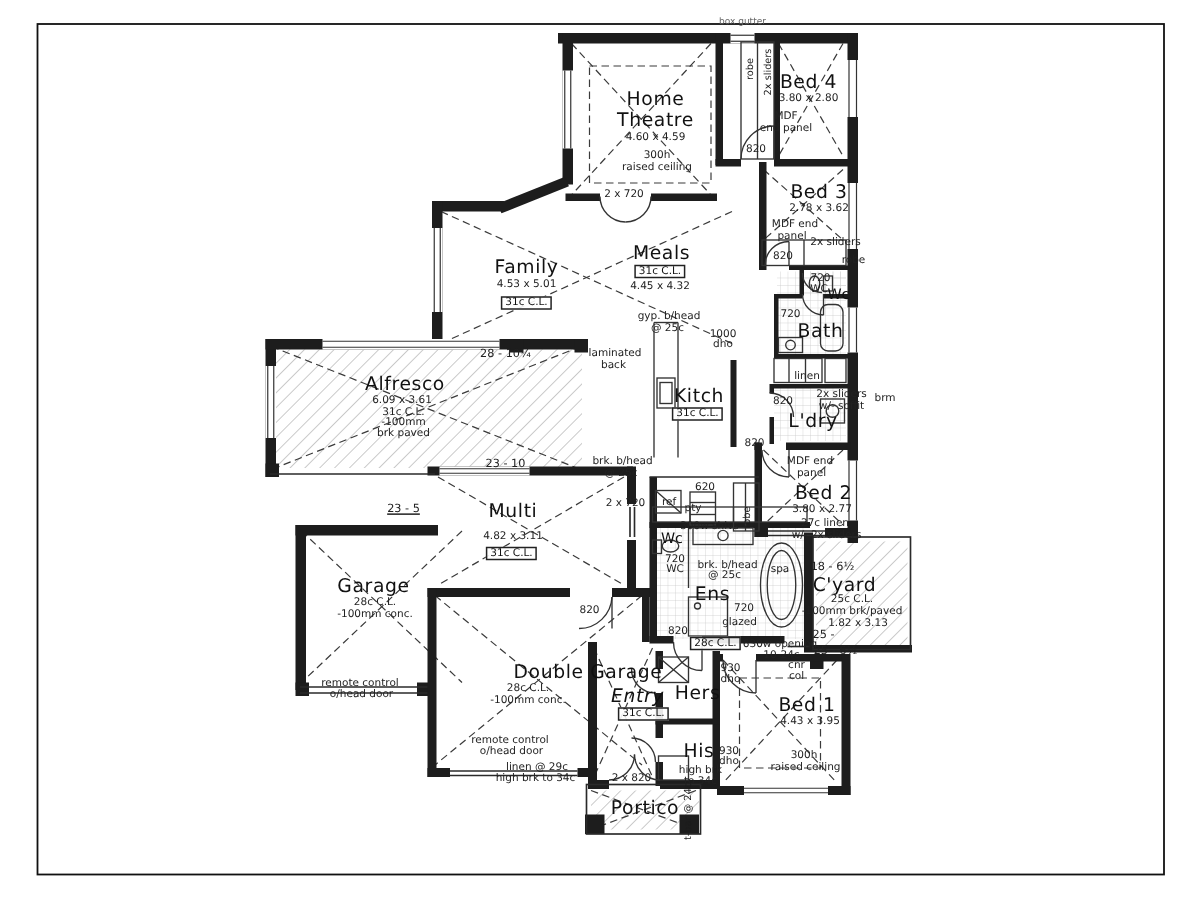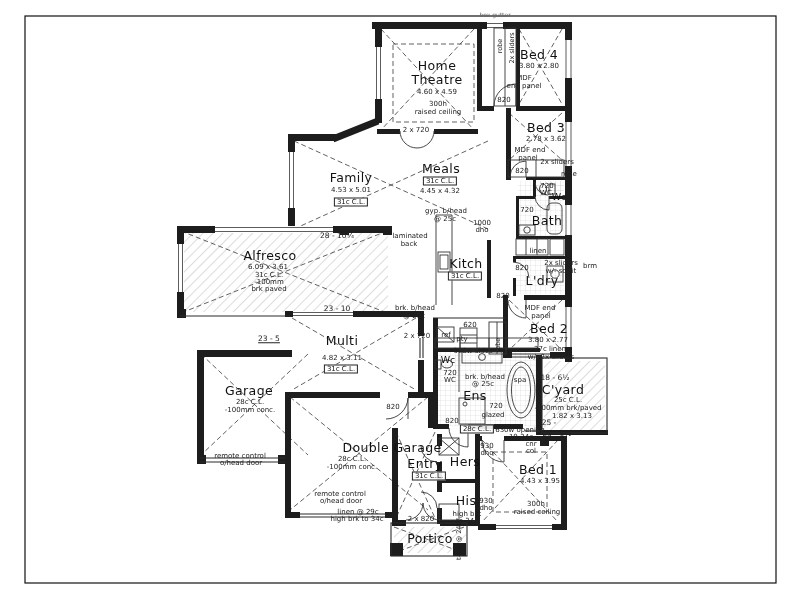--- a/index.html
+++ b/index.html
@@ -396,21 +396,21 @@
       <div class="lbl room" style="left: 563px; top: 390px;">C'yard</div>
       <div class="lbl size" style="left: 568px; top: 400px;">25c C.L.</div>
       <div class="lbl size" style="left: 568px; top: 408px;">-100mm brk/paved</div>
       <div class="lbl size" style="left: 572px; top: 416px;">1.82 x 3.13</div>
       <div class="lbl dim" style="left: 549px; top: 423px;">25 -</div>
       <div class="lbl dim" style="left: 557px; top: 434px;">25 - 6½</div>
       <div class="lbl size" style="left: 520px; top: 430px;">630w opening</div>
       <div class="lbl size" style="left: 521px; top: 437px;">10-24c</div>
       <div class="lbl size" style="left: 531px; top: 444px;">cnr</div>
       <div class="lbl size" style="left: 531px; top: 451px;">col</div>
-      <div class="lbl room" style="left: 425px; top: 464px;">Entry</div>
+      <div class="lbl room" style="left: 425px; top: 464px; font-style: italic;">Entry</div>
       <div class="lbl box" style="left: 429px; top: 476px;">31c C.L.</div>
       <div class="lbl room" style="left: 465px; top: 462px;">Hers</div>
       <div class="lbl room" style="left: 466px; top: 501px;">His</div>
       <div class="lbl size" style="left: 487px; top: 446px;">930</div>
       <div class="lbl size" style="left: 487px; top: 453px;">dho</div>
       <div class="lbl size" style="left: 486px; top: 501px;">930</div>
       <div class="lbl size" style="left: 486px; top: 508px;">dho</div>
       <div class="lbl size" style="left: 467px; top: 514px;">high brk</div>
       <div class="lbl size" style="left: 467px; top: 521px;">to 34c</div>
       <div class="lbl size" style="left: 421px; top: 519px;">2 x 820</div>

